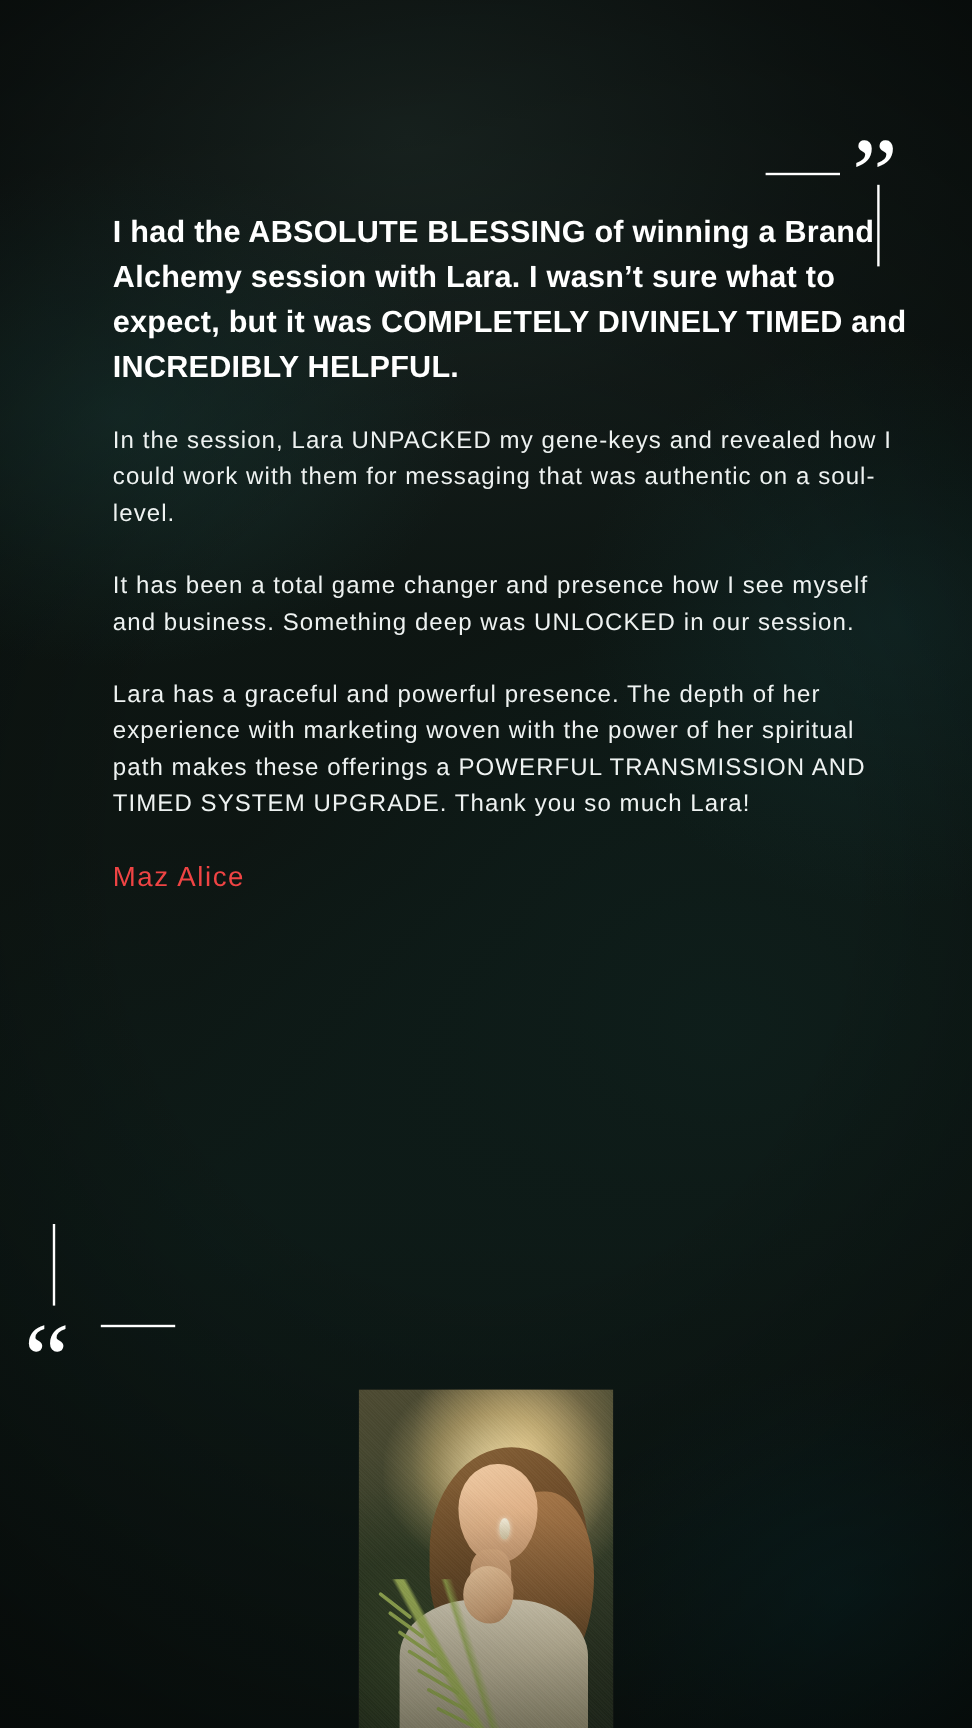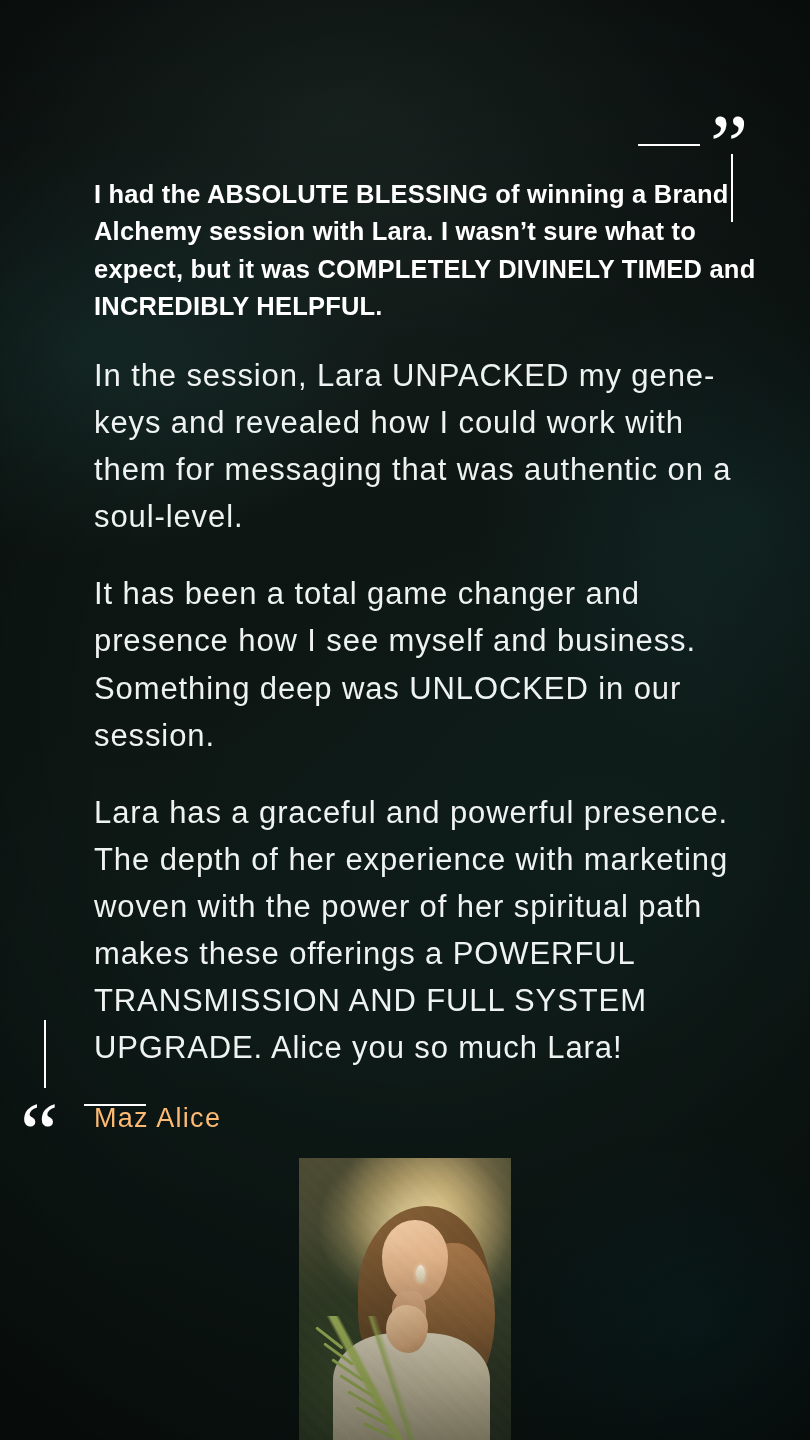--- a/index.html
+++ b/index.html
@@ -118,31 +118,31 @@
     color: #ffffff;
     font-size: 25.5px;
     font-weight: 700;
     line-height: 1.47;
     letter-spacing: 0.2px;
     margin-bottom: 26px;
   }
 
   .para {
     color: #eef2f1;
-    font-size: 31px;
+    font-size: 20px;
     font-weight: 300;
     line-height: 1.52;
     letter-spacing: 0.9px;
     margin-bottom: 30px;
   }
   .para:last-of-type { margin-bottom: 0; }
 
   .author {
-    color: #fdba74;
-    font-size: 27px;
+    color: #ef4444;
+    font-size: 23px;
     font-weight: 300;
     letter-spacing: 1.3px;
     margin-top: 32px;
   }
 
   
   .photo {
     position: absolute;
     left: 299px;
     top: 1158px;
@@ -249,21 +249,21 @@
   <div class="quote-mark-top">
     <div class="qline-h"></div>
     <div class="qglyph">”</div>
     <div class="qline-v"></div>
   </div>
 
   <div class="testimonial">
     <div class="headline">I had the ABSOLUTE BLESSING of winning a Brand Alchemy session with Lara. I wasn’t sure what to expect, but it was COMPLETELY DIVINELY TIMED and INCREDIBLY HELPFUL.</div>
     <div class="para">In the session, Lara UNPACKED my gene-keys and revealed how I could work with them for messaging that was authentic on a soul-level.</div>
     <div class="para">It has been a total game changer and presence how I see myself and business. Something deep was UNLOCKED in our session.</div>
-    <div class="para">Lara has a graceful and powerful presence. The depth of her experience with marketing woven with the power of her spiritual path makes these offerings a POWERFUL TRANSMISSION AND FULL SYSTEM UPGRADE. Alice you so much Lara!</div>
+    <div class="para">Lara has a graceful and powerful presence. The depth of her experience with marketing woven with the power of her spiritual path makes these offerings a POWERFUL TRANSMISSION AND TIMED SYSTEM UPGRADE. Thank you so much Lara!</div>
     <div class="author">Maz Alice</div>
   </div>
 
   <div class="quote-mark-bottom">
     <div class="qline-v"></div>
     <div class="qglyph">”</div>
     <div class="qline-h"></div>
   </div>
 
   <div class="photo">

